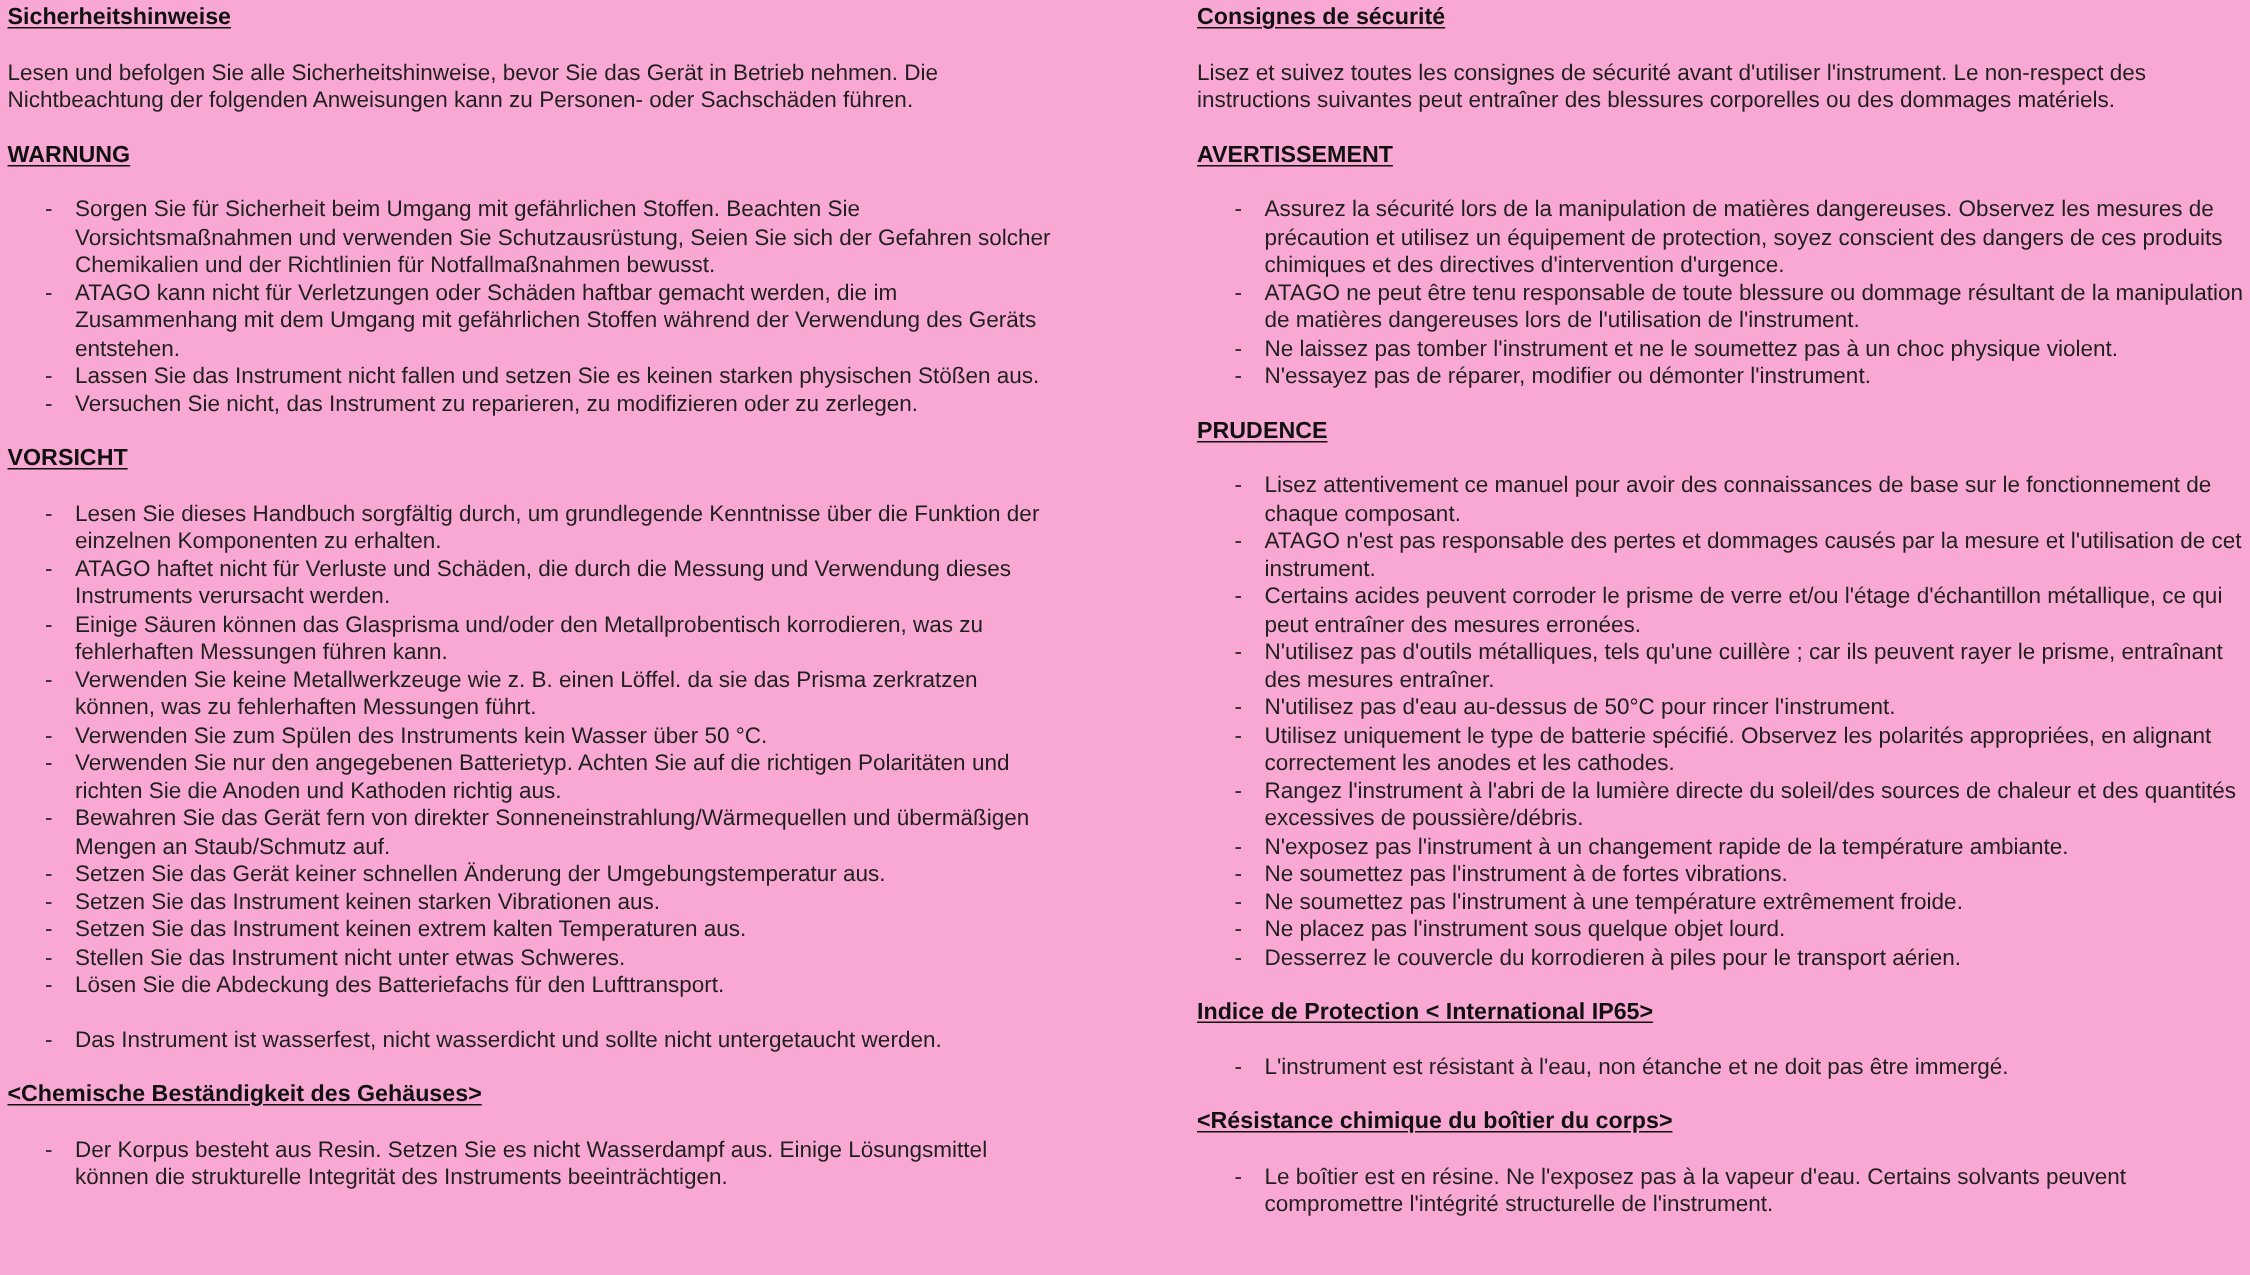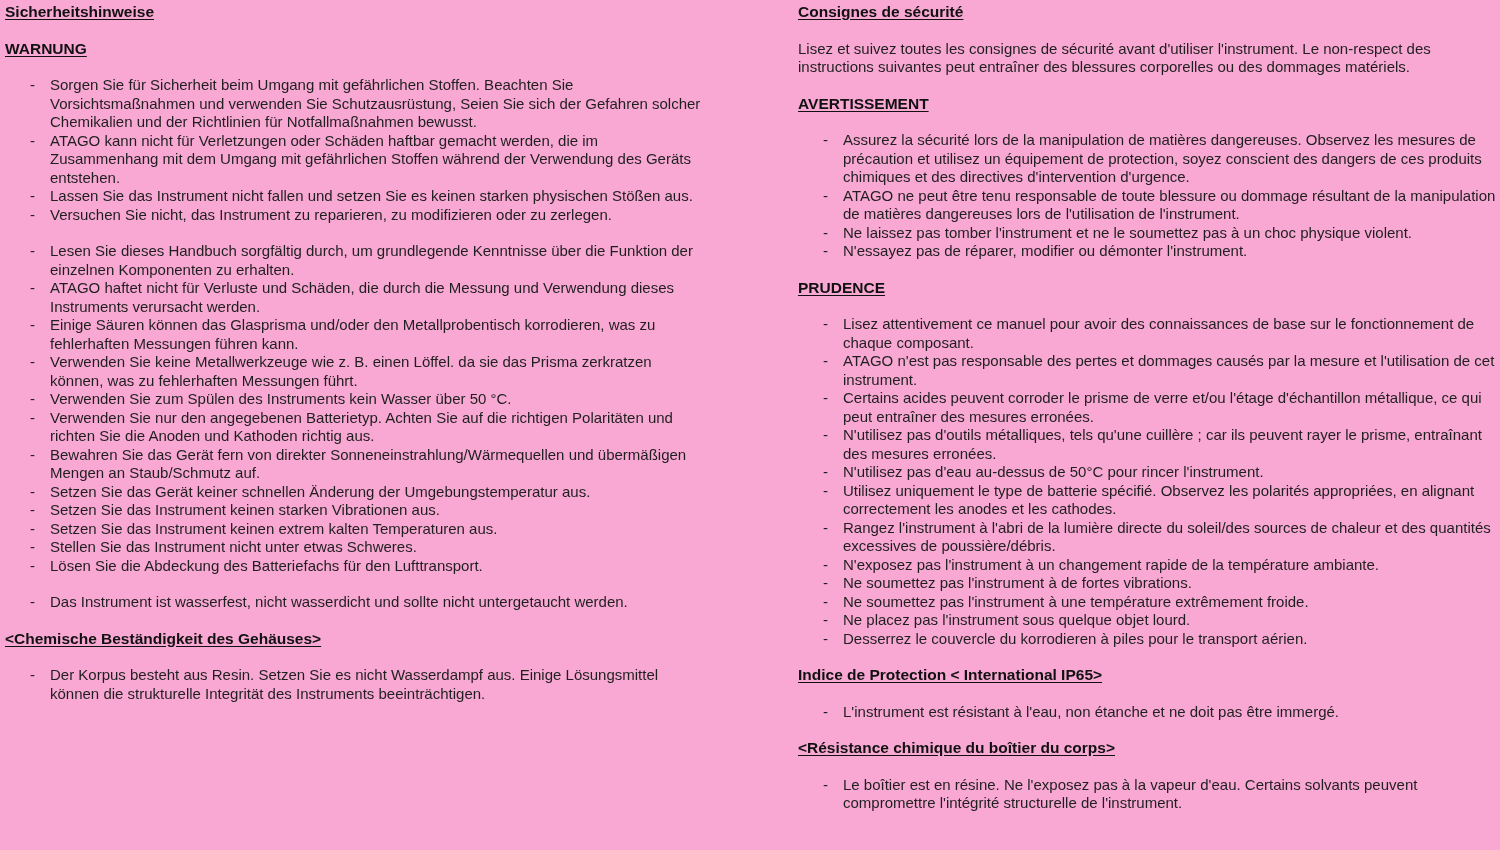--- a/index.html
+++ b/index.html
@@ -44,20 +44,21 @@
   .dash { flex:0 0 20px; margin-left:25px; }
   .li .t { flex:1; }
 </style>
 </head>
 <body>
 
 <div class="page">
 
   <div class="col col-de">
     <div class="doc-title"><span>Sicherheitshinweise</span></div>
+    <p class="intro">Lesen und befolgen Sie alle Sicherheitshinweise, bevor Sie das Gerät in Betrieb nehmen. Die Nichtbeachtung der folgenden Anweisungen kann zu Personen- oder Sachschäden führen.</p>
 
     <div class="sec-heading"><span>WARNUNG</span></div>
     <div class="list">
       <div class="li">
           <span class="dash">-</span>
           <span class="t">Sorgen Sie für Sicherheit beim Umgang mit gefährlichen Stoffen. Beachten Sie Vorsichtsmaßnahmen und verwenden Sie Schutzausrüstung, Seien Sie sich der Gefahren solcher Chemikalien und der Richtlinien für Notfallmaßnahmen bewusst.</span>
         </div>
       <div class="li">
           <span class="dash">-</span>
           <span class="t">ATAGO kann nicht für Verletzungen oder Schäden haftbar gemacht werden, die im Zusammenhang mit dem Umgang mit gefährlichen Stoffen während der Verwendung des Geräts entstehen.</span>
@@ -65,20 +66,21 @@
       <div class="li">
           <span class="dash">-</span>
           <span class="t">Lassen Sie das Instrument nicht fallen und setzen Sie es keinen starken physischen Stößen aus.</span>
         </div>
       <div class="li">
           <span class="dash">-</span>
           <span class="t">Versuchen Sie nicht, das Instrument zu reparieren, zu modifizieren oder zu zerlegen.</span>
         </div>
     </div>
 
+    <div class="sec-heading"><span>VORSICHT</span></div>
     <div class="list">
       <div class="li">
           <span class="dash">-</span>
           <span class="t">Lesen Sie dieses Handbuch sorgfältig durch, um grundlegende Kenntnisse über die Funktion der einzelnen Komponenten zu erhalten.</span>
         </div>
       <div class="li">
           <span class="dash">-</span>
           <span class="t">ATAGO haftet nicht für Verluste und Schäden, die durch die Messung und Verwendung dieses Instruments verursacht werden.</span>
         </div>
       <div class="li">
@@ -172,21 +174,21 @@
       <div class="li">
           <span class="dash">-</span>
           <span class="t">ATAGO n'est pas responsable des pertes et dommages causés par la mesure et l'utilisation de cet instrument.</span>
         </div>
       <div class="li">
           <span class="dash">-</span>
           <span class="t">Certains acides peuvent corroder le prisme de verre et/ou l'étage d'échantillon métallique, ce qui peut entraîner des mesures erronées.</span>
         </div>
       <div class="li">
           <span class="dash">-</span>
-          <span class="t">N'utilisez pas d'outils métalliques, tels qu'une cuillère ; car ils peuvent rayer le prisme, entraînant des mesures erronées.</span>
+          <span class="t">N'utilisez pas d'outils métalliques, tels qu'une cuillère ; car ils peuvent rayer le prisme, entraînant des mesures entraîner.</span>
         </div>
       <div class="li">
           <span class="dash">-</span>
           <span class="t">N'utilisez pas d'eau au-dessus de 50°C pour rincer l'instrument.</span>
         </div>
       <div class="li">
           <span class="dash">-</span>
           <span class="t">Utilisez uniquement le type de batterie spécifié. Observez les polarités appropriées, en alignant correctement les anodes et les cathodes.</span>
         </div>
       <div class="li">

